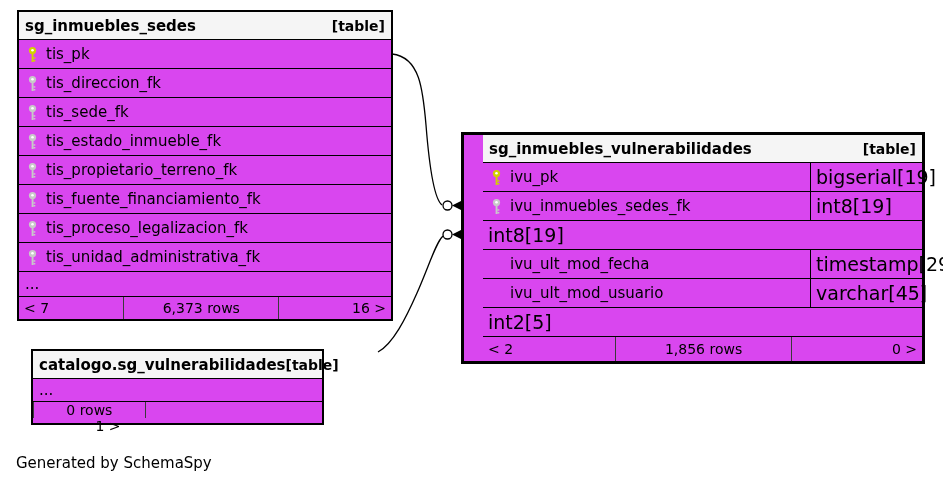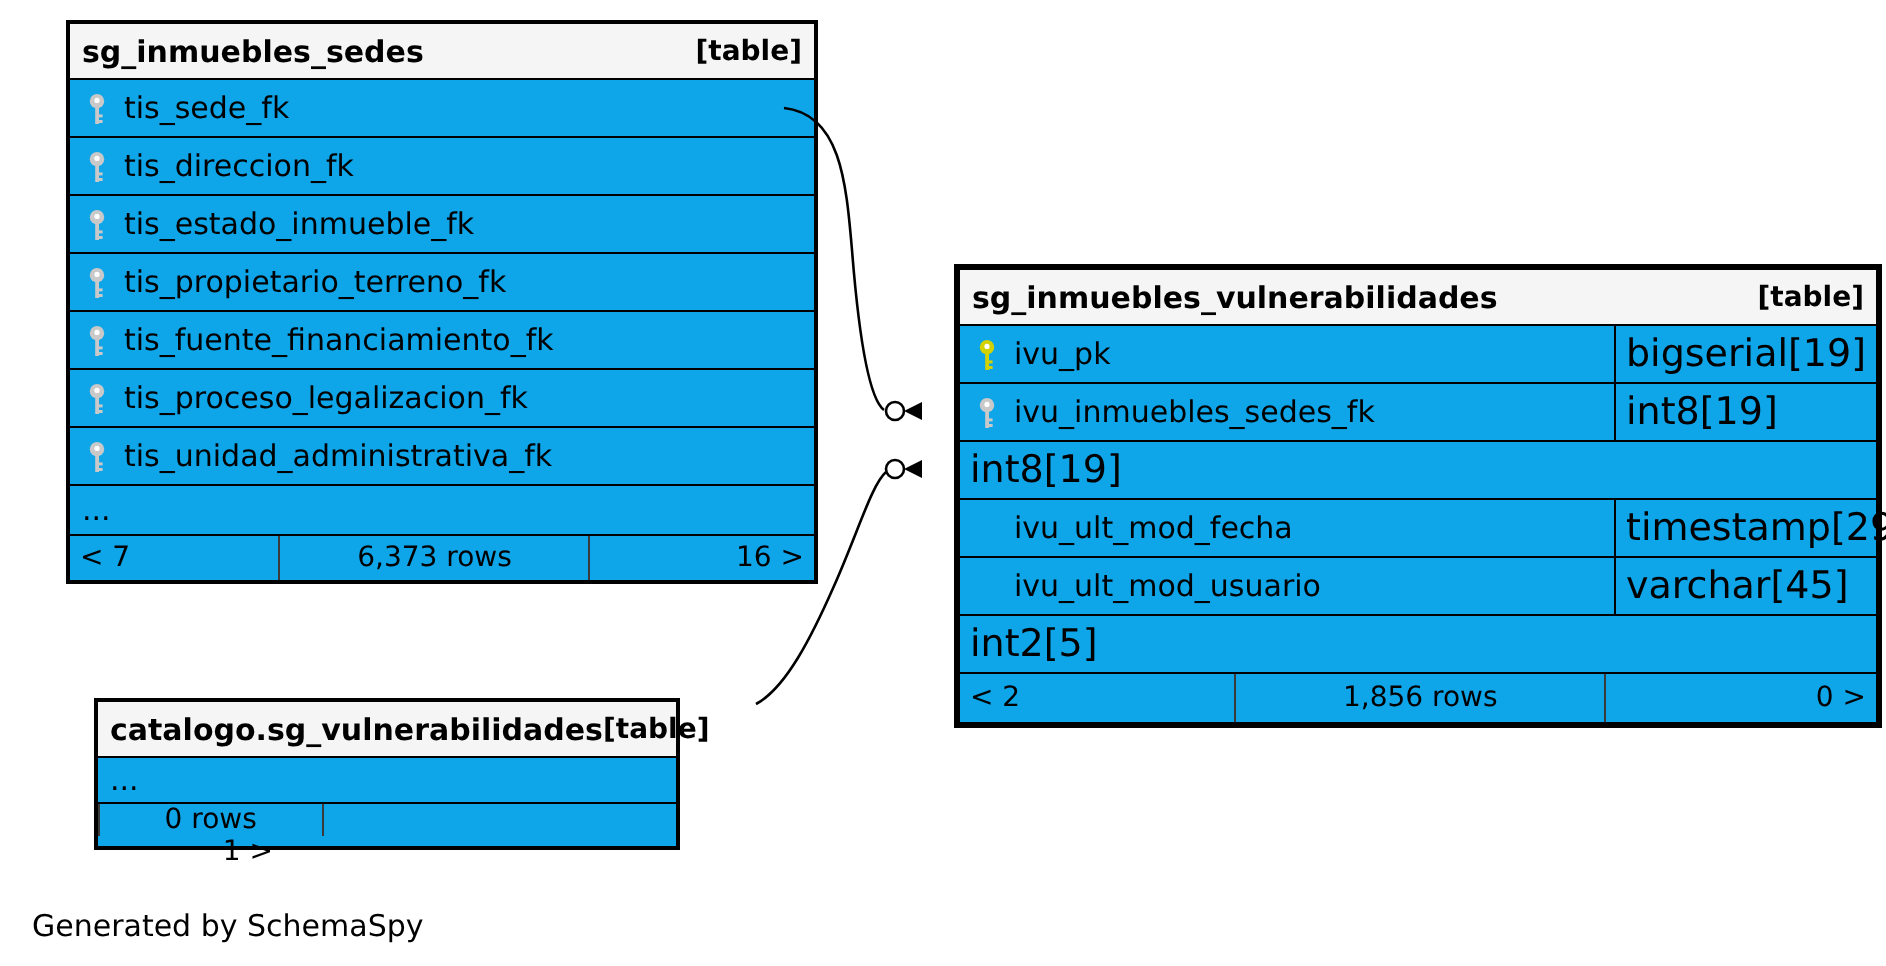--- a/index.html
+++ b/index.html
@@ -1,21 +1,21 @@
 <!DOCTYPE html>
 <html><head>
 <meta charset="utf-8">
 <style>
   html, body { margin:0; padding:0; }
   body {
     width:943px; height:483px; position:relative; overflow:hidden;
     background:#ffffff; color:#000;
     font-family:"DejaVu Sans","Liberation Sans",sans-serif;
   }
-  .tbl { position:absolute; background:#0ea5e9; box-sizing:border-box; border:2px solid #000;margin-left:16px; }
+  .tbl { position:absolute; background:#d946ef; box-sizing:border-box; border:2px solid #000; }
   .tbl.main { border-width:3px; }
   .hdr {
     display:flex; justify-content:space-between; align-items:center;
     background:#f5f5f5; border-bottom:1px solid #000;
     padding:0 6px; height:27px; font-size:15px;
   }
   .hdr .title { font-weight:bold; white-space:nowrap; }
   .hdr .badge { font-weight:bold; font-size:14px; }
   .row { display:flex; align-items:center; height:28px; border-bottom:1px solid #000; font-size:15px; }
   .keyicon { width:13px; height:17px; margin-left:7px; flex:0 0 13px; }
@@ -32,55 +32,65 @@
   .tbl.main .footer { height:24px; }
   .tbl.c .footer { height:21px;flex-direction:column; }
   .fcell { height:100%; display:flex; align-items:center; box-sizing:border-box; white-space:nowrap; }
   .fcell.l { padding-left:5px; justify-content:flex-start; }
   .fcell.cm { justify-content:center; border-left:1px solid #3a3a3a; border-right:1px solid #3a3a3a; }
   .fcell.r { justify-content:flex-end; padding-right:5px;text-align:center; }
   .tbl.a .fcell.l { width:28%; } .tbl.a .fcell.cm { width:42%; } .tbl.a .fcell.r { width:30%; }
   .tbl.main .fcell.l { width:30%; } .tbl.main .fcell.cm { width:40.5%; } .tbl.main .fcell.r { width:29.5%; }
   .tbl.c .fcell.l { width:29%; } .tbl.c .fcell.cm { width:39%; } .tbl.c .fcell.r { width:32%; }
   #tbl-sedes { left:17px; top:10px; width:376px; }
-  #tbl-vuln  { left:461px; top:132px; width:464px; }
+  #tbl-vuln  { left:461px; top:132px; width:464px;padding-left:19px; }
   #tbl-cat   { left:31px; top:349px; width:293px; }
   .edges { position:absolute; left:0; top:0; pointer-events:none; }
   .edge { fill:none; stroke:#000; stroke-width:1.3px; }
   .dot { fill:#fff; stroke:#000; stroke-width:1.3px; }
   .arrow { fill:#000; }
   .gennote { position:absolute; left:16px; top:454px; font-size:15px; }
 </style>
 </head>
 <body>
 
 <div id="tbl-sedes" class="tbl a">
   <div class="hdr">
     <span class="title">sg_inmuebles_sedes</span>
     <span class="badge">[table]</span>
   </div>
   <div class="row">
+    <svg class="keyicon pk" viewBox="0 0 13 17">
+        <circle cx="6.5" cy="4.6" r="3.6" fill="currentColor"></circle>
+        <circle cx="6.5" cy="4.2" r="1.3" fill="#fff"></circle>
+        <rect x="5.6" y="7.8" width="1.9" height="8.2" fill="currentColor"></rect>
+        <rect x="7.4" y="11.2" width="1.9" height="1.5" fill="currentColor"></rect>
+        <rect x="7.4" y="14" width="1.9" height="1.5" fill="currentColor"></rect>
+      </svg>
+    <span class="cname">tis_pk</span>
+  </div>
+  <div class="row">
+    <svg class="keyicon fk" viewBox="0 0 13 17">
+        <circle cx="6.5" cy="4.6" r="3.6" fill="currentColor"></circle>
+        <circle cx="6.5" cy="4.2" r="1.3" fill="#fff"></circle>
+        <rect x="5.6" y="7.8" width="1.9" height="8.2" fill="currentColor"></rect>
+        <rect x="7.4" y="11.2" width="1.9" height="1.5" fill="currentColor"></rect>
+        <rect x="7.4" y="14" width="1.9" height="1.5" fill="currentColor"></rect>
+      </svg>
+    <span class="cname">tis_direccion_fk</span>
+  </div>
+  <div class="row">
     <svg class="keyicon fk" viewBox="0 0 13 17">
         <circle cx="6.5" cy="4.6" r="3.6" fill="currentColor"></circle>
         <circle cx="6.5" cy="4.2" r="1.3" fill="#fff"></circle>
         <rect x="5.6" y="7.8" width="1.9" height="8.2" fill="currentColor"></rect>
         <rect x="7.4" y="11.2" width="1.9" height="1.5" fill="currentColor"></rect>
         <rect x="7.4" y="14" width="1.9" height="1.5" fill="currentColor"></rect>
       </svg>
     <span class="cname">tis_sede_fk</span>
-  </div>
-  <div class="row">
-    <svg class="keyicon fk" viewBox="0 0 13 17">
-        <circle cx="6.5" cy="4.6" r="3.6" fill="currentColor"></circle>
-        <circle cx="6.5" cy="4.2" r="1.3" fill="#fff"></circle>
-        <rect x="5.6" y="7.8" width="1.9" height="8.2" fill="currentColor"></rect>
-        <rect x="7.4" y="11.2" width="1.9" height="1.5" fill="currentColor"></rect>
-        <rect x="7.4" y="14" width="1.9" height="1.5" fill="currentColor"></rect>
-      </svg>
-    <span class="cname">tis_direccion_fk</span>
   </div>
   <div class="row">
     <svg class="keyicon fk" viewBox="0 0 13 17">
         <circle cx="6.5" cy="4.6" r="3.6" fill="currentColor"></circle>
         <circle cx="6.5" cy="4.2" r="1.3" fill="#fff"></circle>
         <rect x="5.6" y="7.8" width="1.9" height="8.2" fill="currentColor"></rect>
         <rect x="7.4" y="11.2" width="1.9" height="1.5" fill="currentColor"></rect>
         <rect x="7.4" y="14" width="1.9" height="1.5" fill="currentColor"></rect>
       </svg>
     <span class="cname">tis_estado_inmueble_fk</span>

